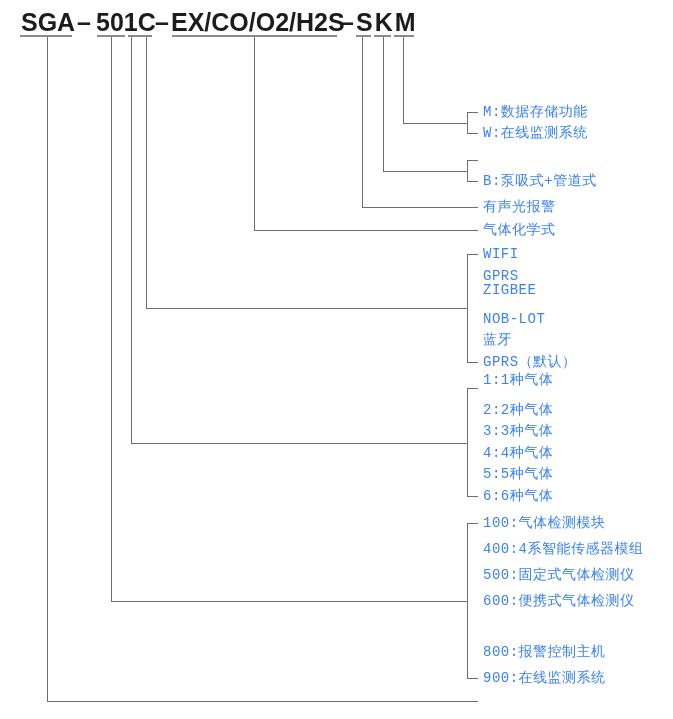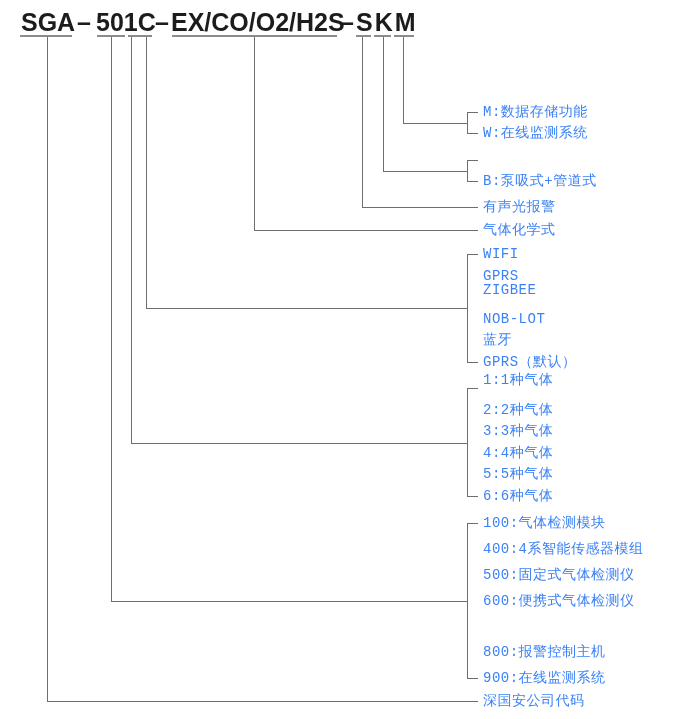--- a/index.html
+++ b/index.html
@@ -116,15 +116,14 @@
   <span class="lbl" style="top:474px">5:5种气体</span>
   <span class="lbl" style="top:496px">6:6种气体</span>
 
   <span class="lbl" style="top:523px">100:气体检测模块</span>
   <span class="lbl" style="top:549px">400:4系智能传感器模组</span>
   <span class="lbl" style="top:575px">500:固定式气体检测仪</span>
   <span class="lbl" style="top:601px">600:便携式气体检测仪</span>
   <span class="lbl" style="top:652px">800:报警控制主机</span>
   <span class="lbl" style="top:678px">900:在线监测系统</span>
 
-  <span class="lbl" style="top:701px">深国安公司代码</span>
 
 </div>
 
 </body></html>

